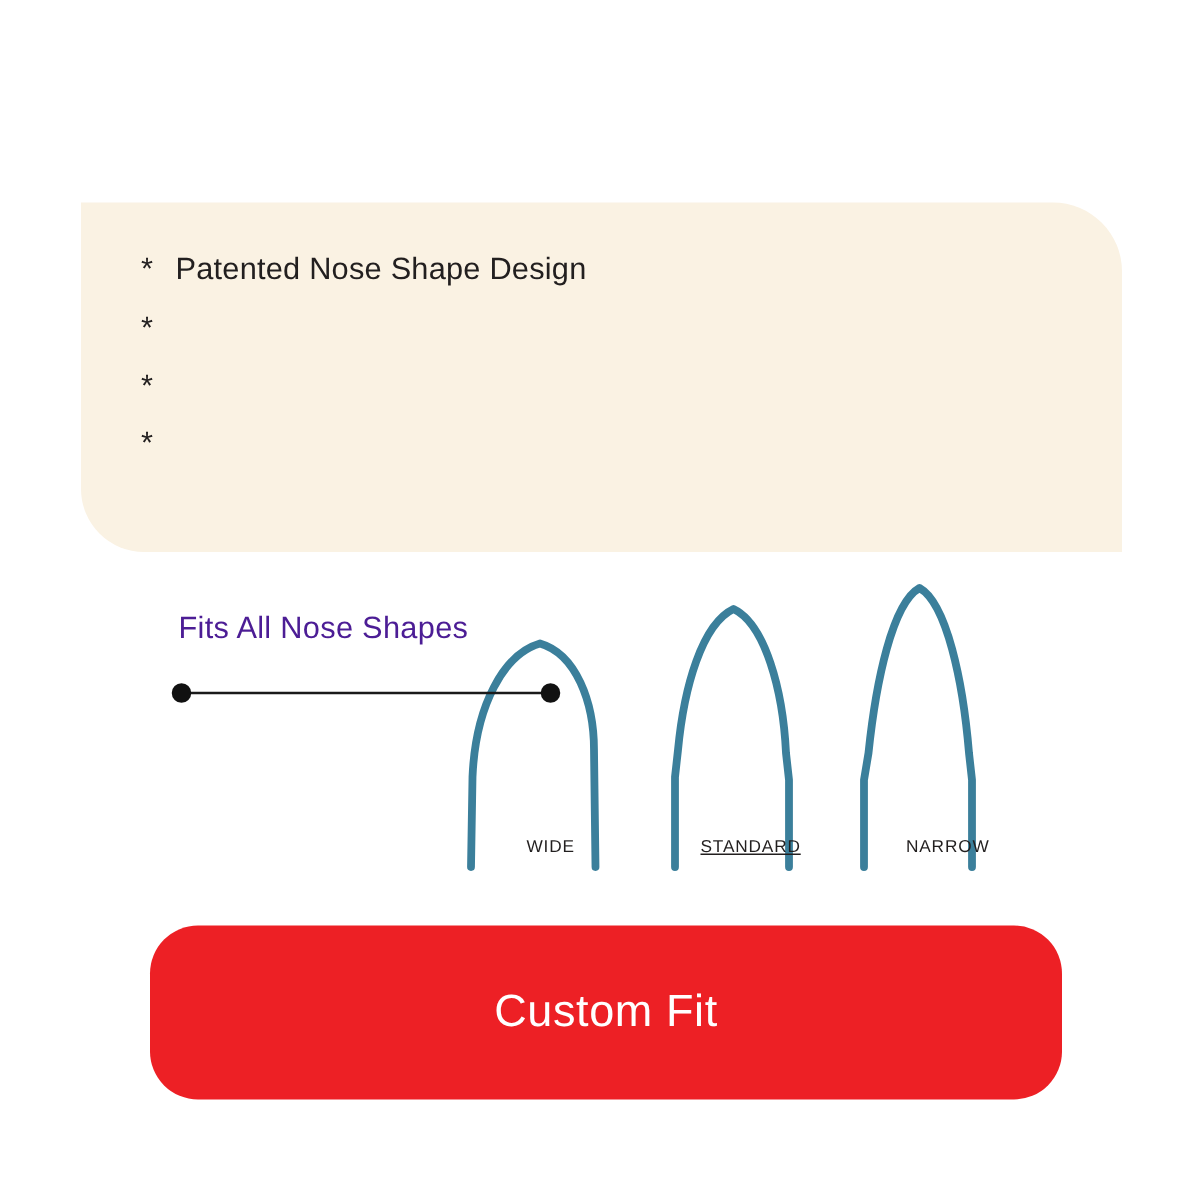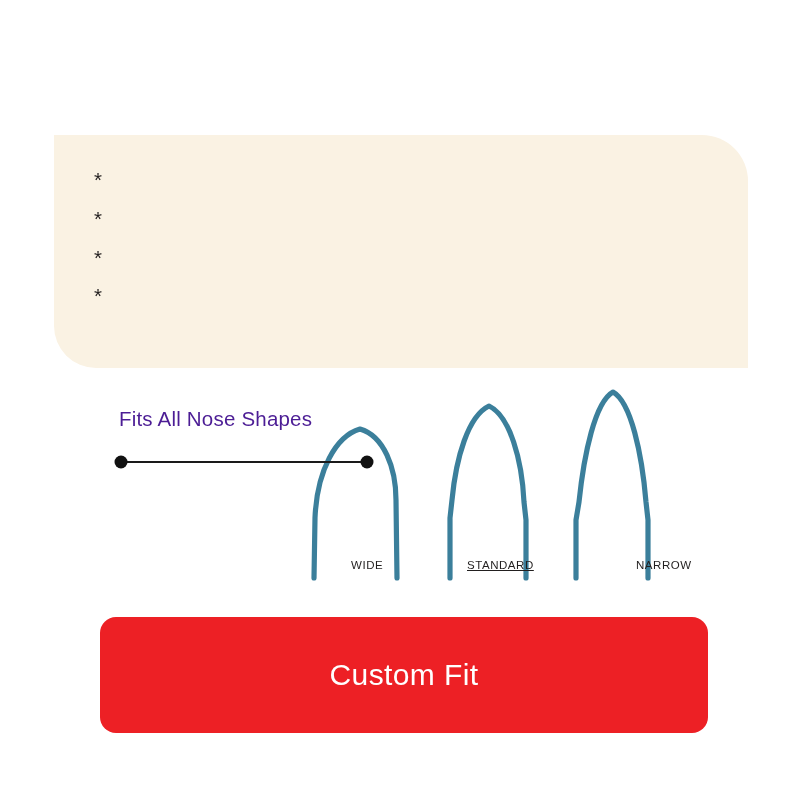--- a/index.html
+++ b/index.html
@@ -87,32 +87,32 @@
 
   .shape-caption {
     position: absolute;
     font-size: 11.5px;
     letter-spacing: 0.55px;
     color: #221f1f;
     white-space: nowrap;
   }
   .cap-wide     { left: 351px; top: 559px; }
   .cap-standard { left: 467px; top: 559px; text-decoration: underline; }
-  .cap-narrow   { left: 592px; top: 559px; padding-left: 44px; }
+  .cap-narrow   { left: 560px; top: 559px; padding-left: 44px; }
 
   
   .cta-button {
     position: absolute;
     left: 100px;
     top: 617px;
     width: 608px;
     height: 116px;
     background: #ed2025;
     border: none;
-    border-radius: 16px;
+    border-radius: 32px;
     color: #ffffff;
     font-family: "Liberation Sans", sans-serif;
     font-size: 30px;
     letter-spacing: 0.4px;
     cursor: pointer;
     display: flex;
     align-items: center;
     justify-content: center;
     padding: 0;
   }
@@ -120,20 +120,21 @@
 </head>
 <body>
 
 <div id="canvas">
 
   <div class="feature-panel">
     <ul class="bullet-list">
 
       <li class="bullet-row indent">
         <span class="bullet-star">*</span>
+        <span class="bullet-text">Patented Nose Shape Design</span>
       </li>
 
       <li class="bullet-row">
         <span class="bullet-star">*</span>
       </li>
 
       <li class="bullet-row">
         <span class="bullet-star">*</span>
       </li>
 

